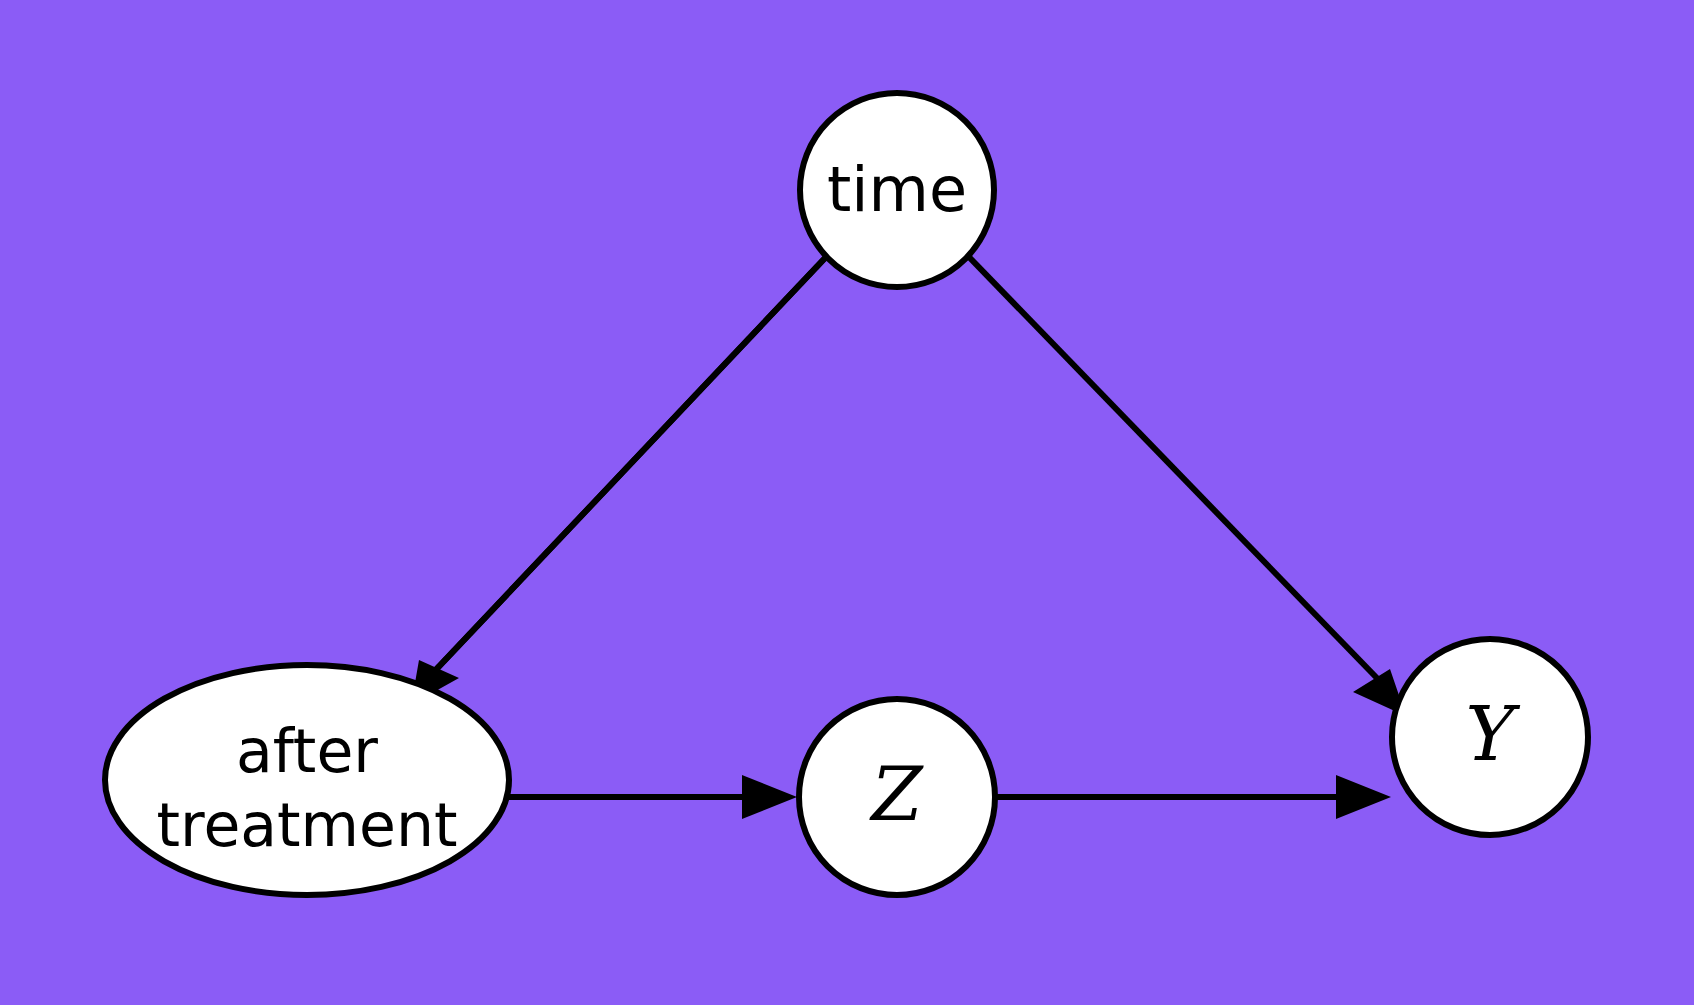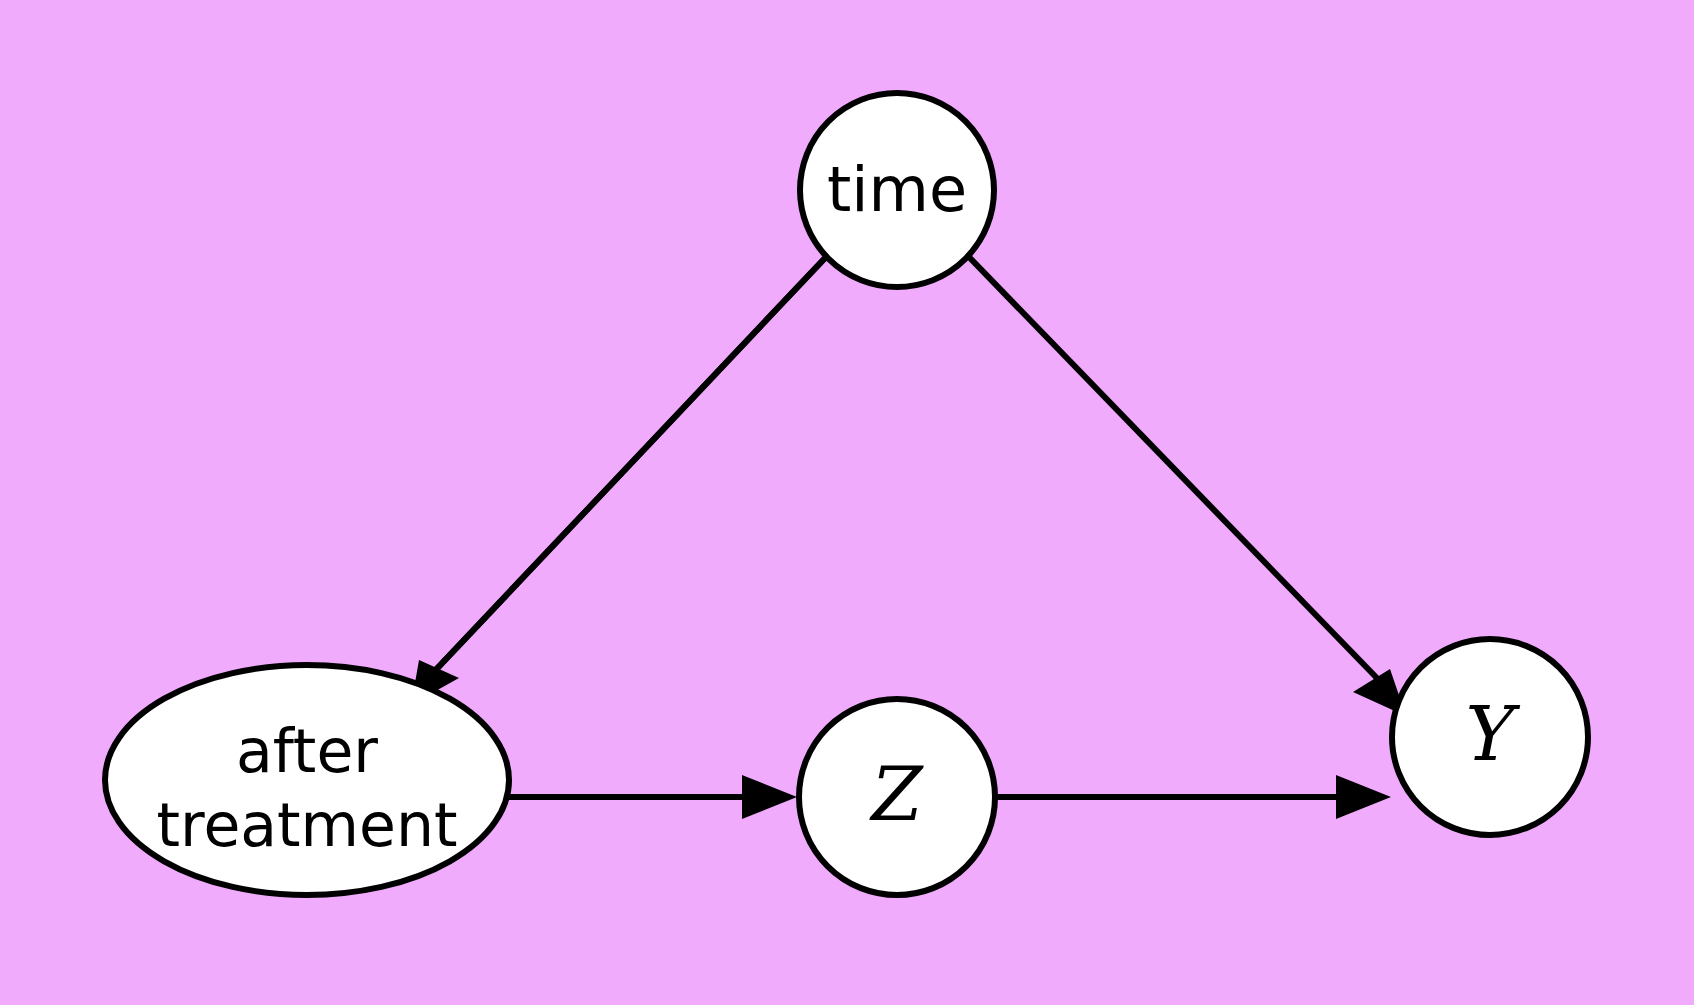--- a/index.html
+++ b/index.html
@@ -4,21 +4,21 @@
 <style>
   html, body {
     margin: 0;
     padding: 0;
     background: #ffffff;
   }
   #canvas-wrap {
     position: relative;
     width: 1694px;
     height: 1005px;
-    background: #f0abfc;
+    background: #8b5cf6;
     overflow: hidden;
   }
   svg#dag {
     display: block;
     width: 1694px;
     height: 1005px;
   }
   .node-shape {
     fill: #ffffff;
     stroke: #000000;

